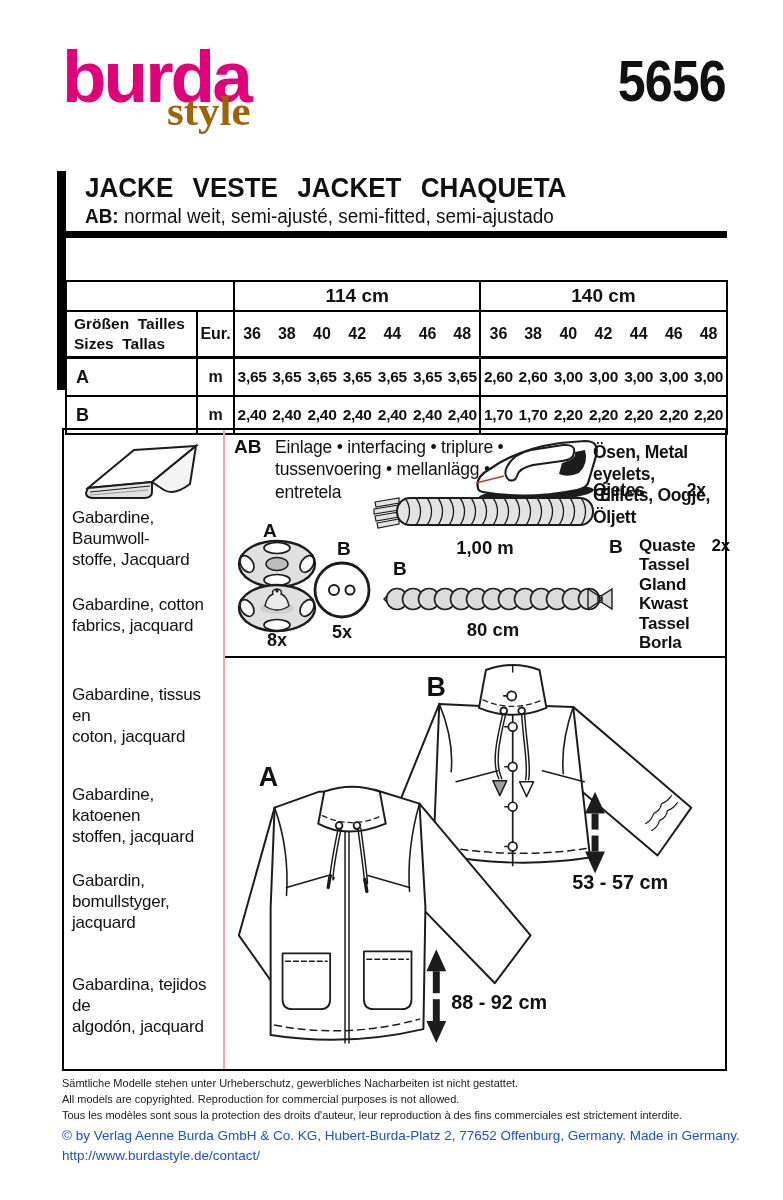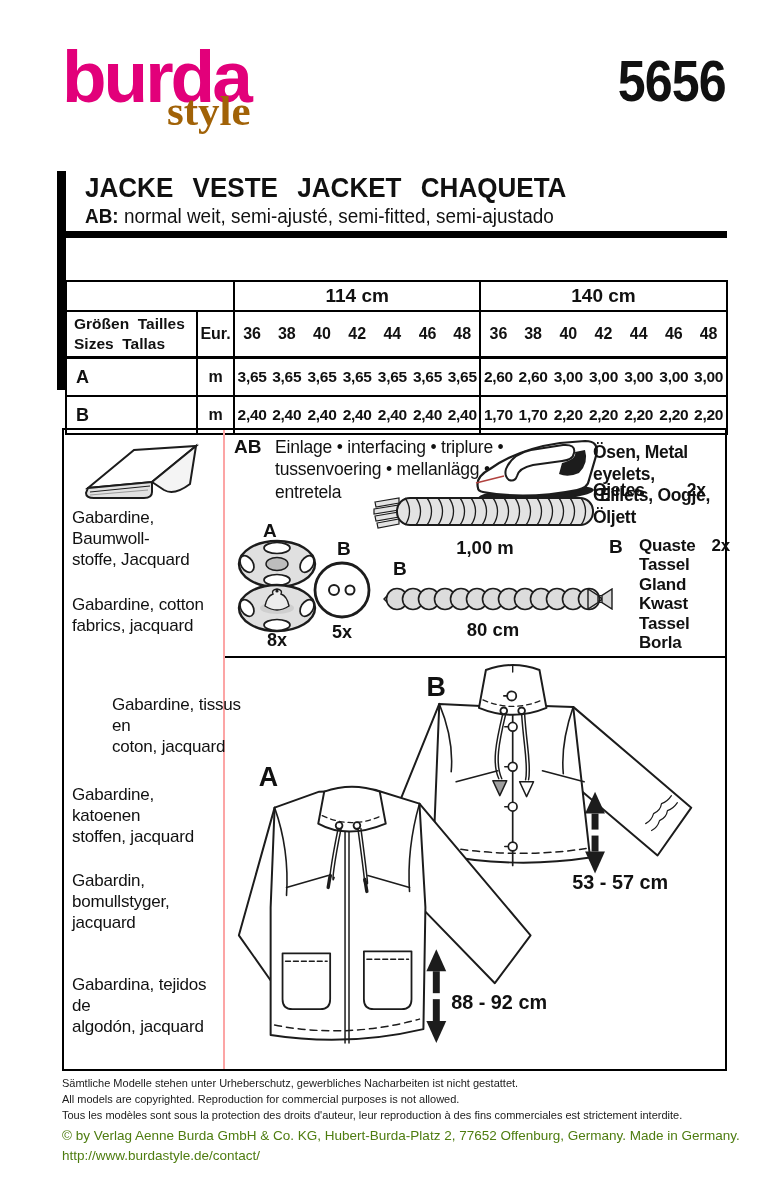--- a/index.html
+++ b/index.html
@@ -42,21 +42,21 @@
   .nlabel{font-weight:bold;font-size:19px;}
   .ntext{font-size:17.5px;line-height:1.28;letter-spacing:-.2px;}
   .ncount{font-weight:bold;font-size:18px;text-align:center;}
   .nmeasure{font-weight:bold;font-size:18.5px;text-align:center;}
   .eyelets{font-weight:bold;font-size:17.5px;line-height:1.24;letter-spacing:-.3px;}
   .tassel-list{font-weight:bold;font-size:17px;line-height:1.14;letter-spacing:-.2px;}
   .tassel-first{display:flex;gap:16px;}
 
   
   .foot-small{font-size:11px;letter-spacing:0;color:#1a1a1a;}
-  .foot-big{font-size:13.5px;color:#4d7c0f;}
+  .foot-big{font-size:13.5px;color:#1d4ed8;}
 
   svg{display:block;}
 </style>
 </head>
 <body>
 
 <div class="page">
 
   <div class="abs logo-main" style="left:62px;top:40px;color:#e2007a;">burda</div>
   <div class="abs logo-sub" style="left:167px;top:89px;color:#a16207;">style</div>
@@ -145,21 +145,21 @@
         <path d="M10,50 L56,12 L118,8 L74,44 Z" fill="#fff" stroke="#1c1c1c" stroke-width="2"></path>
         <path d="M118,8 L112,46 Q96,58 86,52 L74,44 Z" fill="#f4f4f4" stroke="#1c1c1c" stroke-width="2"></path>
         <path d="M10,50 L74,44 L74,54 Q74,60 66,60 L16,60 Q8,60 8,55 Z" fill="#e2e2e2" stroke="#1c1c1c" stroke-width="2"></path>
         <path d="M12,54 L72,48" stroke="#1c1c1c" stroke-width="1" fill="none"></path>
         <path d="M12,57 L70,52" stroke="#9a9a9a" stroke-width="1" fill="none"></path>
       </svg>
       <div class="abs fabric-item pre" style="left:8px;top:77px;width:148px;">Gabardine, Baumwoll-
 stoffe, Jacquard</div>
       <div class="abs fabric-item pre" style="left:8px;top:164px;width:148px;">Gabardine, cotton
 fabrics, jacquard</div>
-      <div class="abs fabric-item pre" style="left:8px;top:264px;width:148px;margin-left:40px;">Gabardine, tissus en
+      <div class="abs fabric-item pre" style="left:8px;top:254px;width:148px;">Gabardine, tissus en
 coton, jacquard</div>
       <div class="abs fabric-item pre" style="left:8px;top:354px;width:148px;">Gabardine, katoenen
 stoffen, jacquard</div>
       <div class="abs fabric-item pre" style="left:8px;top:440px;width:148px;">Gabardin,
 bomullstyger,
 jacquard</div>
       <div class="abs fabric-item pre" style="left:8px;top:544px;width:148px;">Gabardina, tejidos de
 algodón, jacquard</div>
     </div>
 

